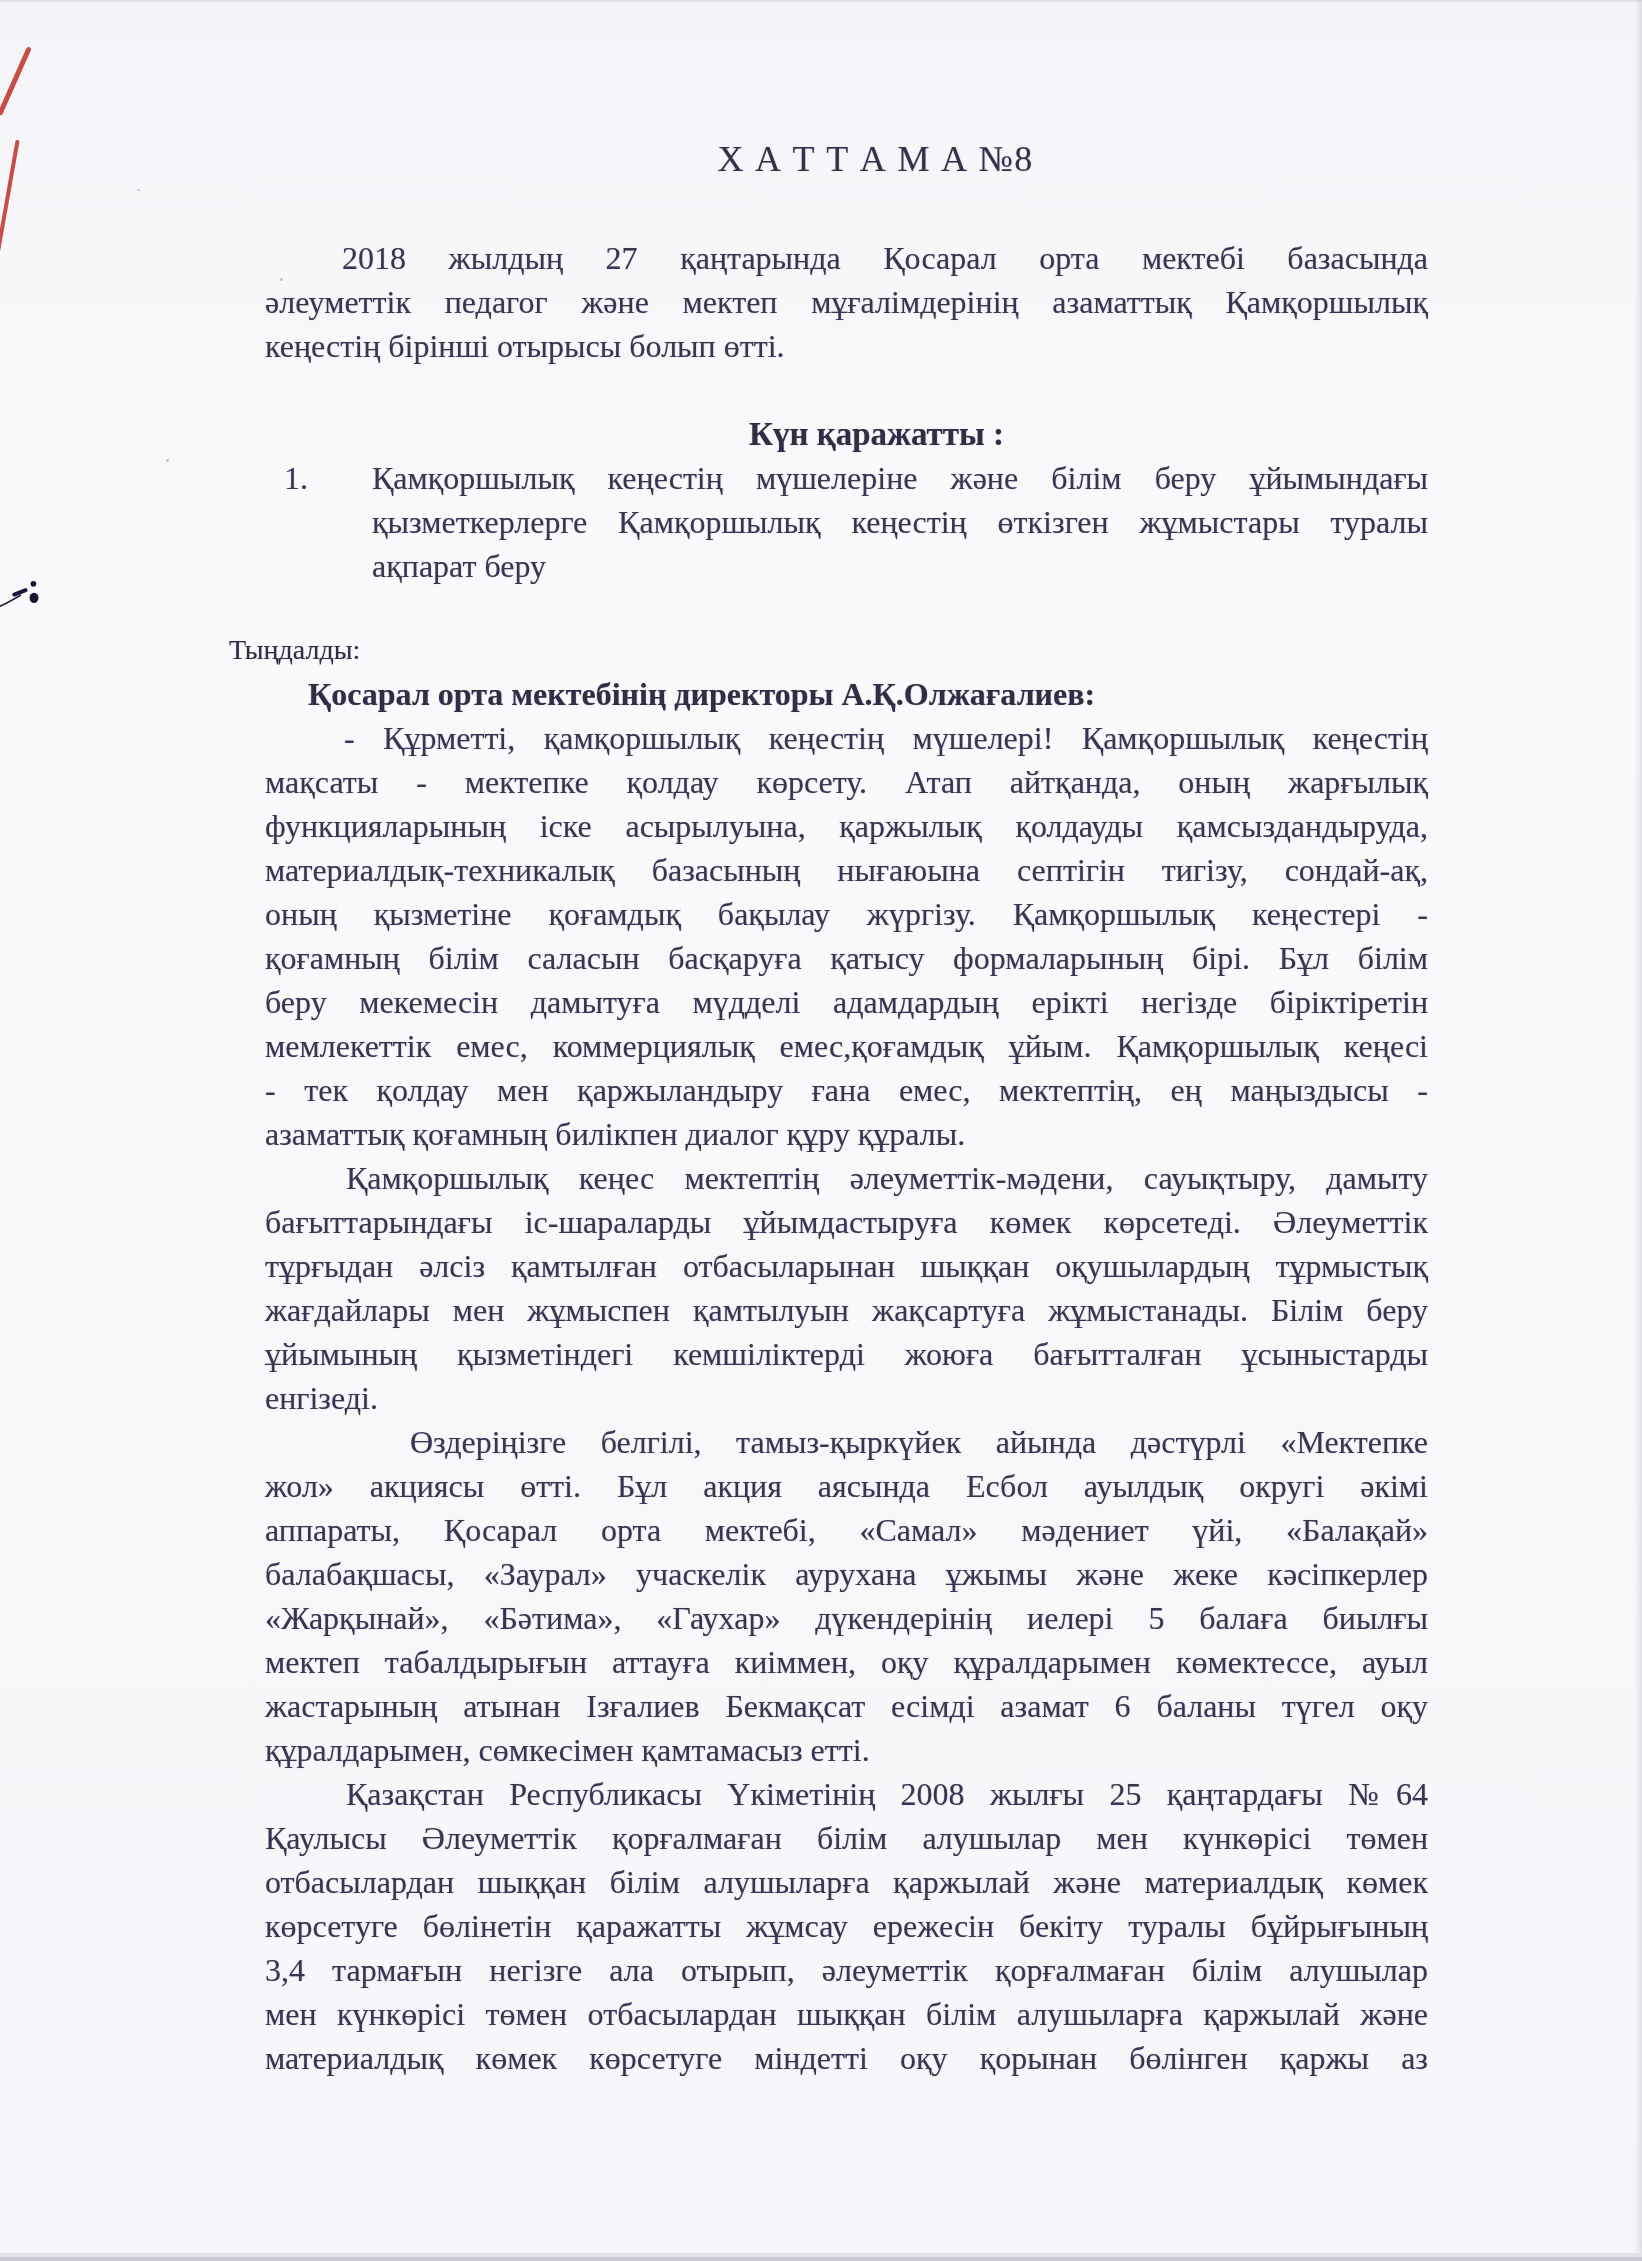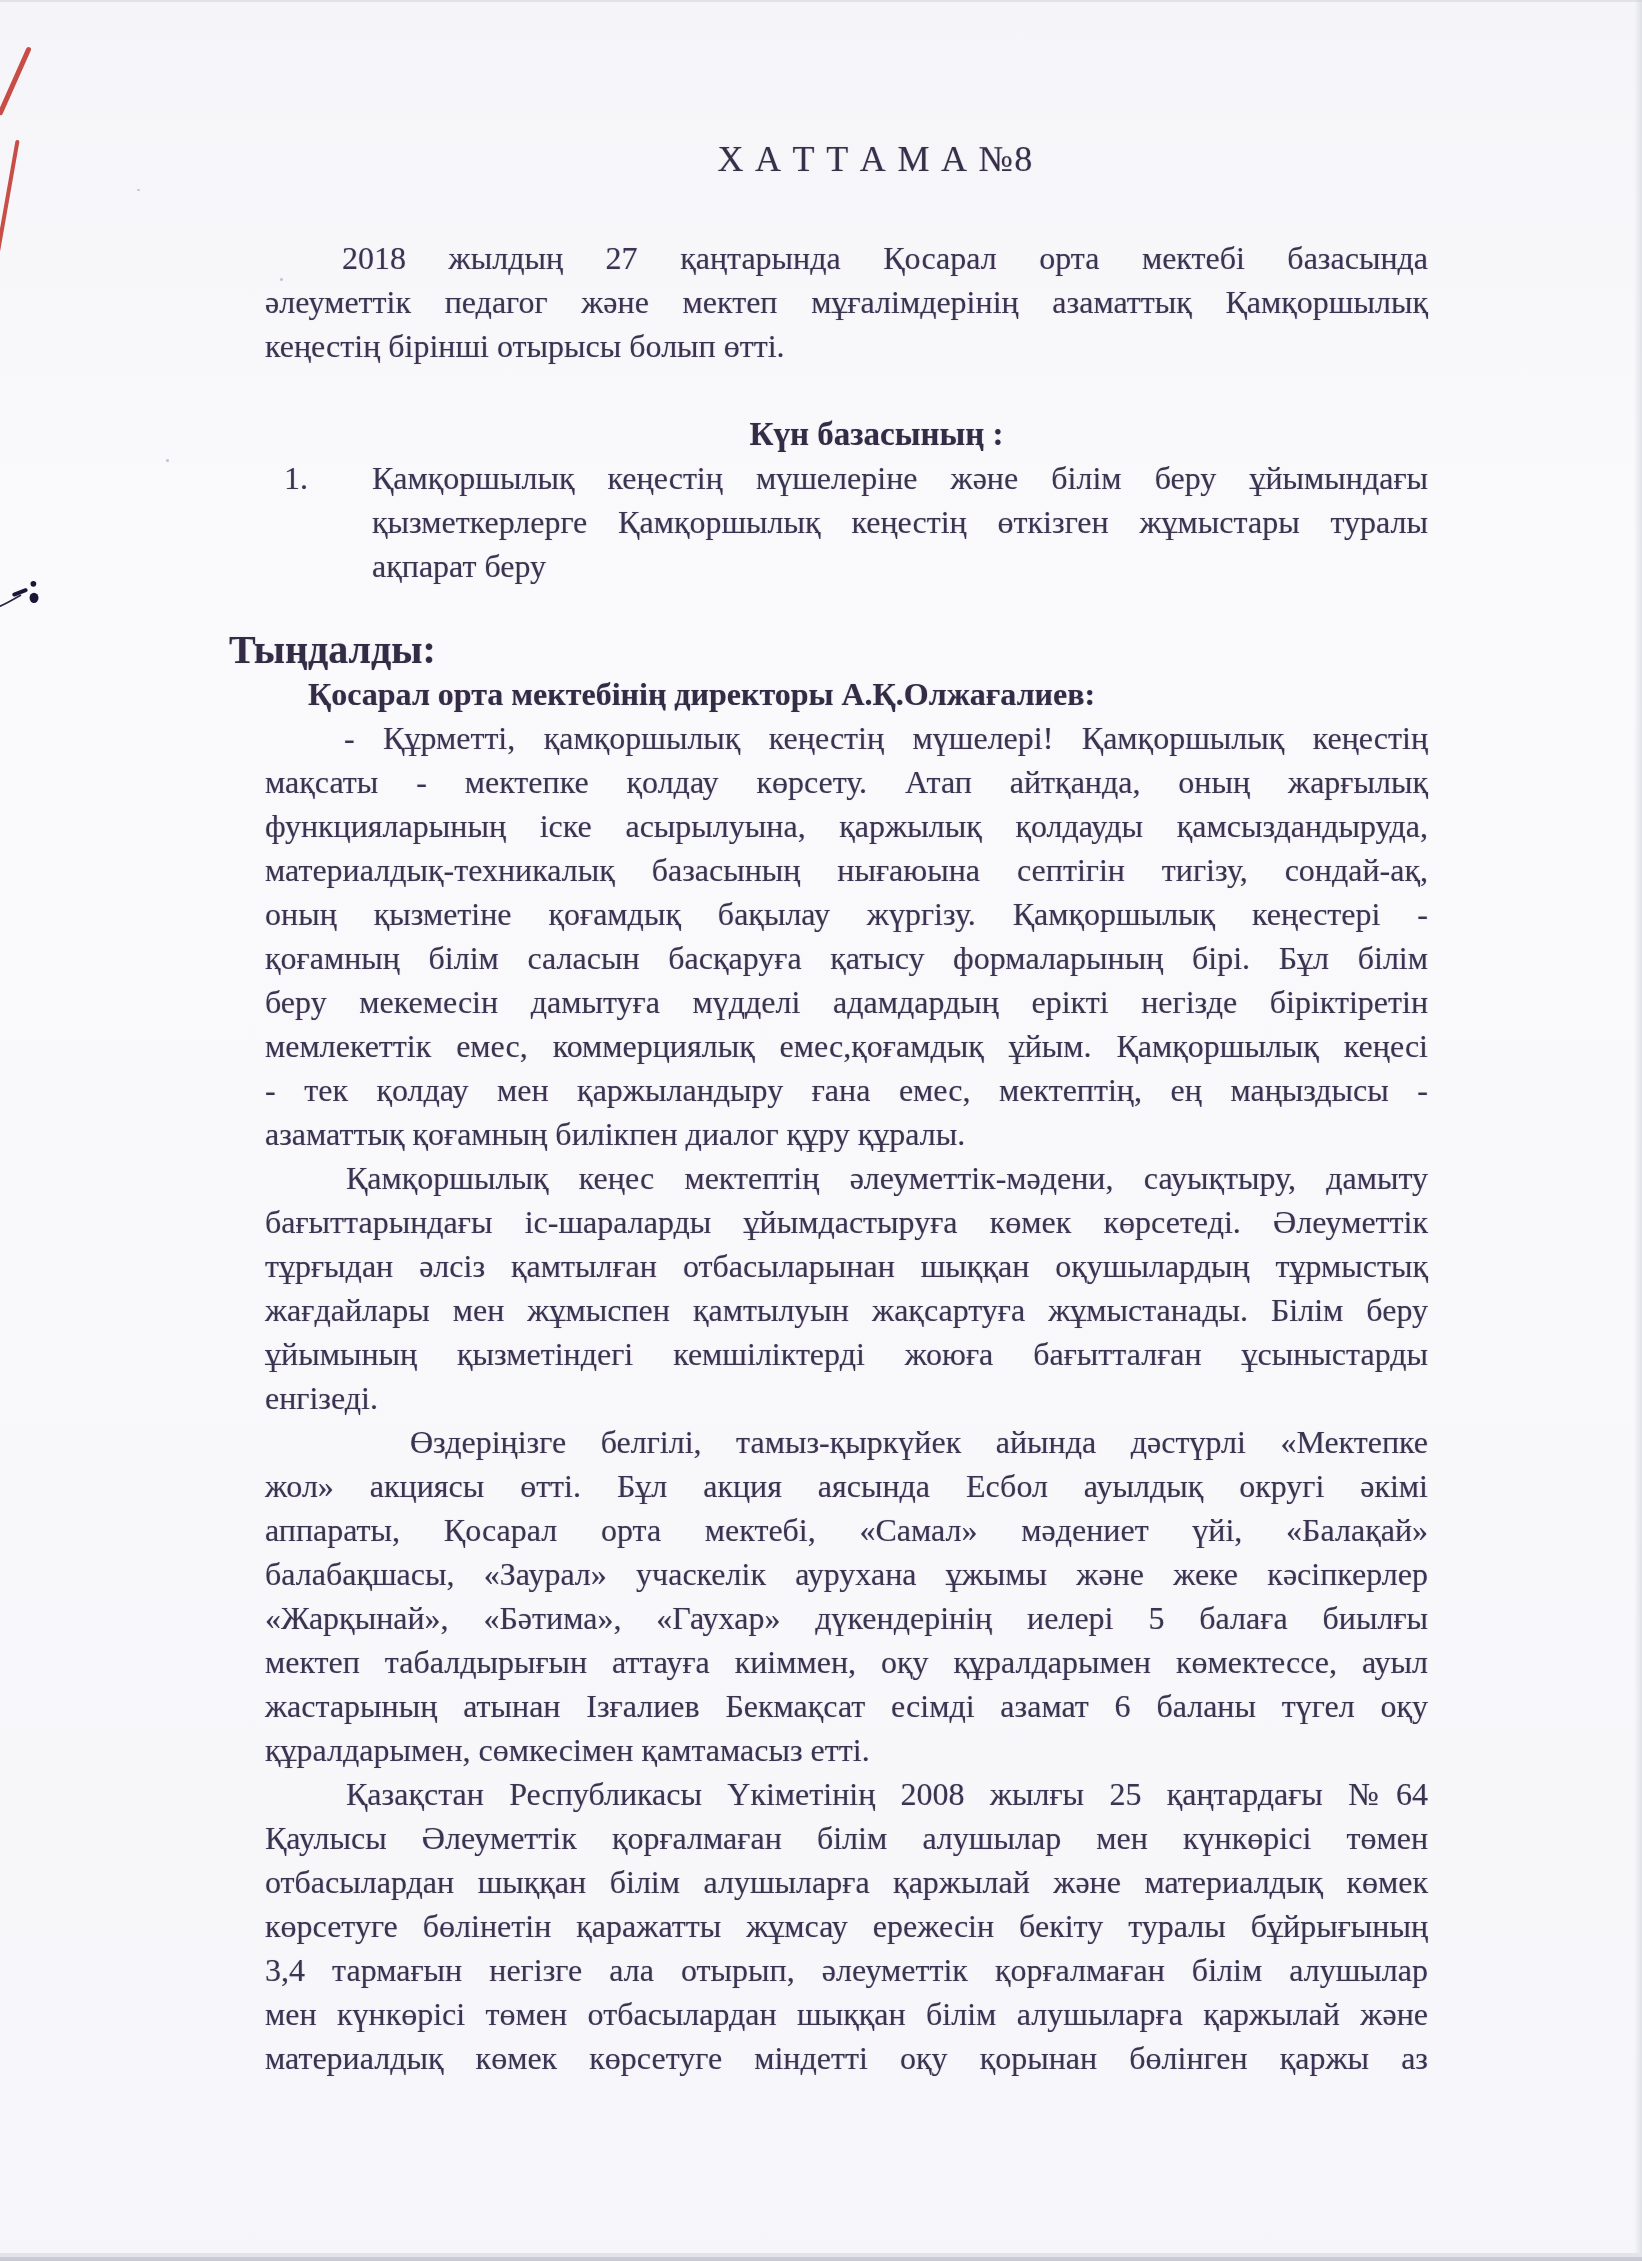--- a/index.html
+++ b/index.html
@@ -22,21 +22,21 @@
   .tline.last-left { text-align-last:left; }
   .p1 { margin-top:55px; }
   .agenda {
     margin:44px 0 0 0; font-size:33px; font-weight:bold; line-height:44px;
     text-align:center; position:relative; left:48px; color:#322c44;
   }
   .list-row { display:flex; margin-left:55px; }
   .list-num { width:52px; font-size:32px; line-height:44px; flex:none; }
   .list-lines { flex:1 1 auto; }
   .heard {
-    margin-top:40px; font-size:40px; font-weight:bold; line-height:44px; color:#322c44;
+    margin-top:40px; font-size:28px; font-weight:normal; line-height:44px; color:#322c44;
   }
   .speaker {
     font-size:32px; font-weight:bold; line-height:44px; text-indent:79px; color:#322c44;
   }
   
   .red-mark { position:absolute; background:#c23b32; border-radius:2.6px; opacity:.9; }
   .red-mark.a { left:11.6px; top:44px; width:4.5px; height:74px; transform:rotate(24deg); }
   .red-mark.b { left:5.2px; top:139px; width:3.9px; height:123px; transform:rotate(10deg); }
   .smudge { position:absolute; left:0; top:578px; }
   .speck { position:absolute; background:#9a97a8; border-radius:50%; opacity:.55; }
@@ -71,21 +71,21 @@
   <div class="content">
 
     <h1 class="title">Х А Т Т А М А №8</h1>
 
     <div class="para p1">
         <div class="tline" style="text-indent: 77px;">2018 жылдың 27 қаңтарында Қосарал орта мектебі базасында</div>
         <div class="tline">әлеуметтік педагог және мектеп мұғалімдерінің азаматтық Қамқоршылық</div>
         <div class="tline last-left">кеңестің бірінші отырысы болып өтті.</div>
       </div>
 
-    <h2 class="agenda">Күн базасының :</h2>
+    <h2 class="agenda">Күн қаражатты :</h2>
 
     <div class="list-row">
       <span class="list-num">1.</span>
       <div class="para list-lines">
           <div class="tline">Қамқоршылық кеңестің мүшелеріне және білім беру ұйымындағы</div>
           <div class="tline">қызметкерлерге Қамқоршылық кеңестің өткізген жұмыстары туралы</div>
           <div class="tline last-left">ақпарат беру</div>
         </div>
     </div>
 

